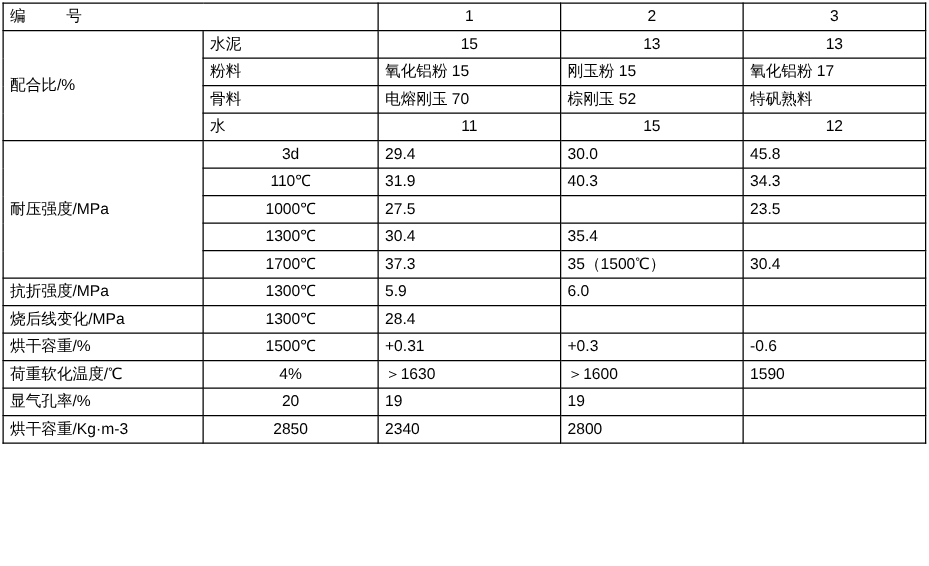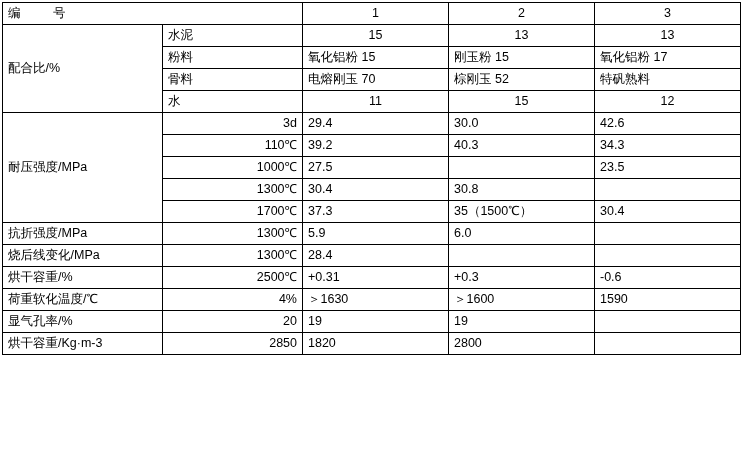--- a/index.html
+++ b/index.html
@@ -54,21 +54,21 @@
     text-align: center;
     font-size: 13px;
   }
   .rowlabel {
     text-align: left;
     font-size: 12.5px;
   }
   .sublabel {
     font-size: 12.5px;
   }
-  .sublabel.lft { text-align: right; margin-top: 36px; }
+  .sublabel.lft { text-align: center; margin-top: 36px; }
   .val {
     text-align: left;
     font-size: 12.5px;
   }
   .val.ctr { text-align: center; }
 </style>
 </head>
 <body>
 
 <div id="sheet">
@@ -110,38 +110,38 @@
           <td class="sublabel">水</td>
           <td class="val ctr">11</td>
           <td class="val ctr">15</td>
           <td class="val ctr">12</td>
         </tr>
         <tr>
           <td class="rowlabel" rowspan="5">耐压强度/MPa</td>
           <td class="sublabel lft">3d</td>
           <td class="val">29.4</td>
           <td class="val">30.0</td>
-          <td class="val">42.6</td>
+          <td class="val">45.8</td>
         </tr>
         <tr>
           <td class="sublabel lft">110℃</td>
-          <td class="val">39.2</td>
+          <td class="val">31.9</td>
           <td class="val">40.3</td>
           <td class="val">34.3</td>
         </tr>
         <tr>
           <td class="sublabel lft">1000℃</td>
           <td class="val">27.5</td>
           <td class="val"></td>
           <td class="val">23.5</td>
         </tr>
         <tr>
           <td class="sublabel lft">1300℃</td>
           <td class="val">30.4</td>
-          <td class="val">30.8</td>
+          <td class="val">35.4</td>
           <td class="val"></td>
         </tr>
         <tr>
           <td class="sublabel lft">1700℃</td>
           <td class="val">37.3</td>
           <td class="val">35（1500℃）</td>
           <td class="val">30.4</td>
         </tr>
         <tr>
           <td class="rowlabel" rowspan="1">抗折强度/MPa</td>
@@ -152,21 +152,21 @@
         </tr>
         <tr>
           <td class="rowlabel" rowspan="1">烧后线变化/MPa</td>
           <td class="sublabel lft">1300℃</td>
           <td class="val">28.4</td>
           <td class="val"></td>
           <td class="val"></td>
         </tr>
         <tr>
           <td class="rowlabel" rowspan="1">烘干容重/%</td>
-          <td class="sublabel lft">2500℃</td>
+          <td class="sublabel lft">1500℃</td>
           <td class="val">+0.31</td>
           <td class="val">+0.3</td>
           <td class="val">-0.6</td>
         </tr>
         <tr>
           <td class="rowlabel" rowspan="1">荷重软化温度/℃</td>
           <td class="sublabel lft">4%</td>
           <td class="val">＞1630</td>
           <td class="val">＞1600</td>
           <td class="val">1590</td>
@@ -174,19 +174,19 @@
         <tr>
           <td class="rowlabel" rowspan="1">显气孔率/%</td>
           <td class="sublabel lft">20</td>
           <td class="val">19</td>
           <td class="val">19</td>
           <td class="val"></td>
         </tr>
         <tr>
           <td class="rowlabel" rowspan="1">烘干容重/Kg·m-3</td>
           <td class="sublabel lft">2850</td>
-          <td class="val">1820</td>
+          <td class="val">2340</td>
           <td class="val">2800</td>
           <td class="val"></td>
         </tr>
       </tbody>
   </table>
 </div>
 
 </body></html>

